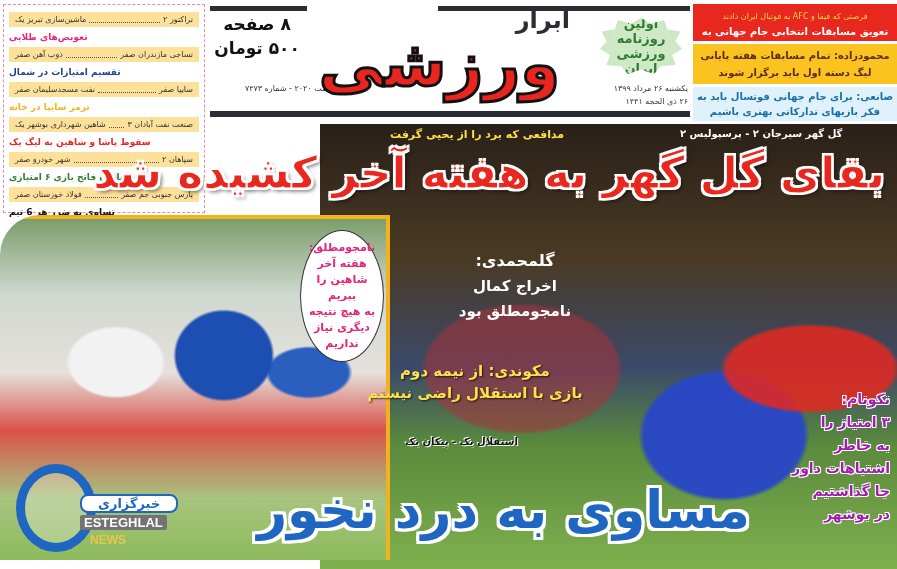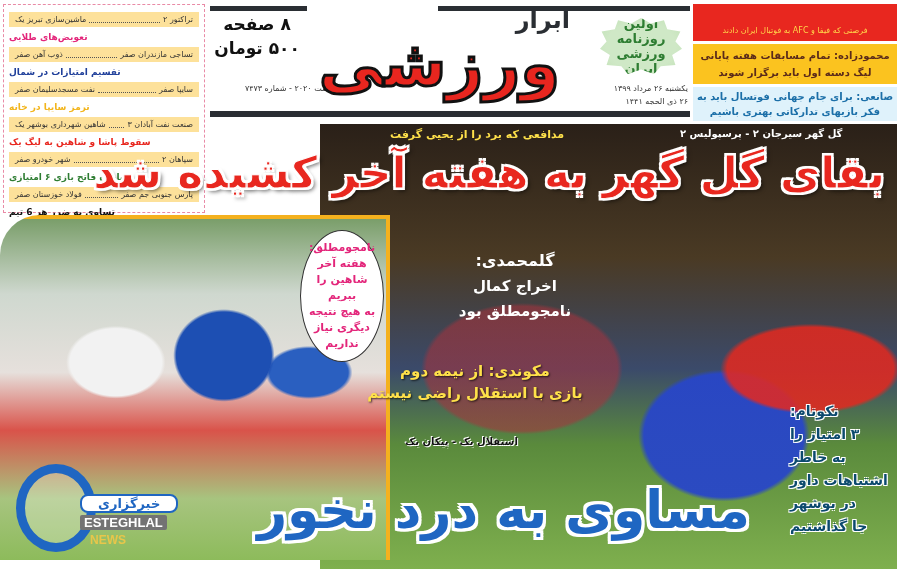--- a/index.html
+++ b/index.html
@@ -21,21 +21,21 @@
   .logo-sub { position: absolute; right: 0; top: 0; font-size: 24px; font-weight: bold; color: #2a2e33; }
 
   .badge { position: absolute; left: 600px; top: 18px; width: 82px; height: 56px;
     background: radial-gradient(ellipse at center, #cfe8c6 60%, #bfe0b3 100%);
     clip-path: polygon(50% 0%, 62% 10%, 78% 4%, 82% 20%, 98% 24%, 92% 42%, 100% 55%, 88% 66%, 92% 84%, 74% 86%, 66% 100%, 50% 92%, 34% 100%, 26% 86%, 8% 84%, 12% 66%, 0% 55%, 8% 42%, 2% 24%, 18% 20%, 22% 4%, 38% 10%);
     display: flex; flex-direction: column; justify-content: center; align-items: center; font-size: 13px; font-weight: bold; color: #2e7d32; line-height: 15px; text-align: center; }
   .date-fa { position: absolute; left: 600px; top: 82px; width: 88px; font-size: 8px; color: #333; text-align: right; line-height: 13px; }
 
   
   .rn1 { position: absolute; left: 693px; top: 4px; width: 204px; height: 37px; background: #e8271f; color: #fff; text-align: center; }
-  .rn1 .kicker { font-size: 8px; color: #ffd54a; line-height: 14px; padding-top: 20px; }
+  .rn1 .kicker { font-size: 8px; color: #ffd54a; line-height: 14px; padding-top: 6px; }
   .rn1 .title { font-size: 10px; font-weight: bold; line-height: 16px; }
   .rn2 { position: absolute; left: 693px; top: 44px; width: 204px; height: 40px; background: #fbc31f; color: #5a2a1a; font-size: 10px; font-weight: bold; line-height: 17px; text-align: center; padding-top: 3px; }
   .rn3 { position: absolute; left: 693px; top: 87px; width: 204px; height: 34px; background: #dff2fb; color: #1b6fa8; font-size: 10px; font-weight: bold; line-height: 15px; text-align: center; padding-top: 2px; }
 
   
   .results { position: absolute; left: 3px; top: 4px; width: 202px; height: 209px; border: 1px dashed #e98aa6; background: #fff; padding: 4px 5px; }
   .res-row { height: 15px; background: #fde19a; margin: 3px 0; font-size: 8px; color: #333; display: flex; justify-content: space-between; align-items: center; padding: 0 6px; }
   .res-row .dots { flex: 1; border-bottom: 1px dotted #555; margin: 0 3px; height: 6px; }
   .res-cap { height: 14px; text-align: left; font-size: 9px; font-weight: bold; line-height: 14px; }
 
@@ -64,21 +64,21 @@
 
   .bubble { position: absolute; left: 300px; top: 230px; width: 84px; height: 132px; border-radius: 50%; background: #fff; border: 1px solid #333;
     display: flex; flex-direction: column; justify-content: center; align-items: center; text-align: center; font-size: 11px; font-weight: bold; color: #e3257a; line-height: 16px; padding: 8px 4px; }
   .bubble .lead { color: #e3257a; }
 
   .q1 { position: absolute; left: 440px; top: 248px; width: 150px; text-align: center; color: #fff; font-weight: bold; }
   .q1 .name { font-size: 16px; line-height: 26px; }
   .q1 .txt { font-size: 15px; line-height: 25px; }
   .q2 { position: absolute; left: 360px; top: 360px; width: 230px; text-align: center; color: #ffe14a; font-weight: bold; font-size: 15px; line-height: 22px; text-shadow: 1px 1px 2px rgba(0,0,0,.7); }
 
-  .nekounam { position: absolute; left: 790px; top: 400px; width: 100px; text-align: left; color: #0c4a6e; font-weight: bold; font-size: 14px; line-height: 23px;
+  .nekounam { position: absolute; left: 790px; top: 388px; width: 100px; text-align: right; color: #a21caf; font-weight: bold; font-size: 14px; line-height: 23px;
     text-shadow: 1px 1px 0 #fff, -1px -1px 0 #fff, 1px -1px 0 #fff, -1px 1px 0 #fff; }
 
   .score2 { position: absolute; left: 405px; top: 436px; font-size: 10px; font-weight: bold; color: #111; white-space: nowrap;
     text-shadow: 1px 1px 0 #fff, -1px -1px 0 #fff; }
   .headline2 { position: absolute; left: 50px; top: 470px; width: 700px; text-align: right; font-size: 52px; font-weight: 900; color: #1f66c2;
     text-shadow: 3px 3px 0 #fff, -3px -3px 0 #fff, 3px -3px 0 #fff, -3px 3px 0 #fff, 0 3px 0 #fff, 3px 0 0 #fff, 0 -3px 0 #fff, -3px 0 0 #fff; white-space: nowrap; line-height: 80px; letter-spacing: 6px; }
 
   
   .wm { position: absolute; left: 10px; top: 460px; width: 140px; height: 100px; }
   .wm-circle { position: absolute; left: 6px; top: 4px; width: 80px; height: 88px; border-radius: 50%; border: 9px solid #1f66c2; background: rgba(255,255,255,.25); }
@@ -187,22 +187,22 @@
 <div class="q2">
   <div>مکوندی: از نیمه دوم</div>
   <div>بازی با استقلال راضی نیستم</div>
 </div>
 
 <div class="nekounam">
   <div>نکونام:</div>
   <div>۳ امتیاز را</div>
   <div>به خاطر</div>
   <div>اشتباهات داور</div>
+  <div>جا گذاشتیم</div>
   <div>در بوشهر</div>
-  <div>جا گذاشتیم</div>
 </div>
 
 <div class="score2">استقلال یک - پیکان یک</div>
 <div class="headline2">مساوی به درد نخور</div>
 
 <div class="wm">
   <div class="wm-circle"></div>
   <div class="wm-fa">خبرگزاری</div>
   <div class="wm-en">ESTEGHLAL</div>
   <div class="wm-news">NEWS</div>

